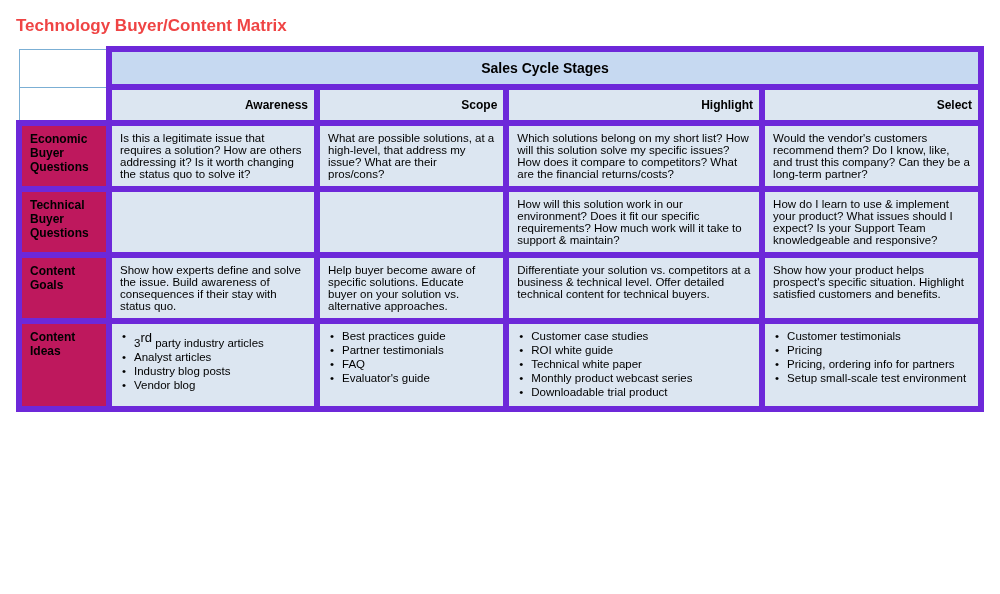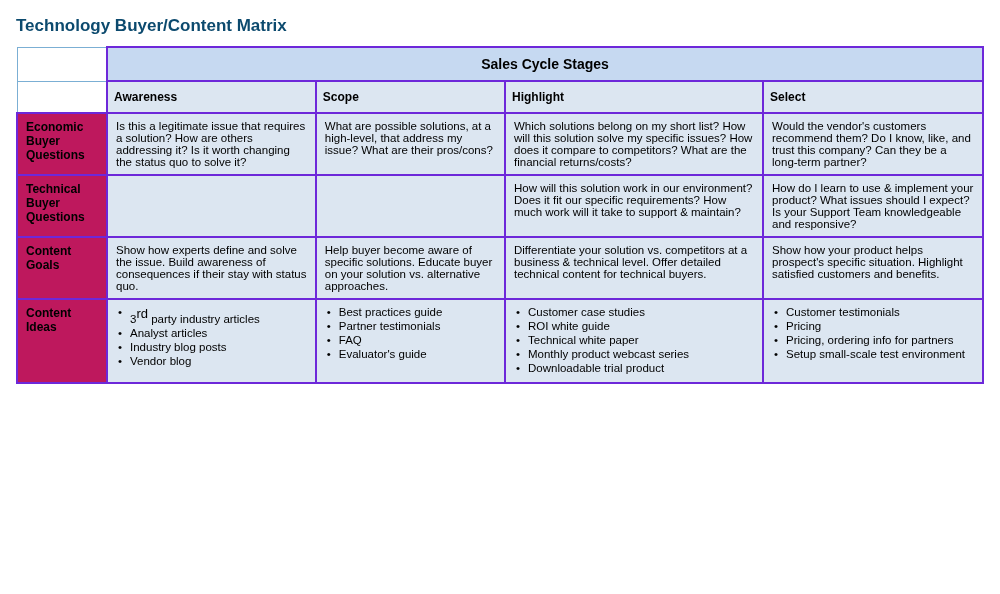--- a/index.html
+++ b/index.html
@@ -7,42 +7,42 @@
       font-family: Arial, sans-serif;
       font-size: 12px;
       background: #fff;
       padding: 16px;
       width: 1000px;
     }
     h1 {
       font-size: 17px;
       font-weight: bold;
       margin-bottom: 10px;
-      color: #0c4a6e;
+      color: #ef4444;
     }
     table {
       border-collapse: collapse;
       width: 100%;
       border: 1px solid #7bafd4;
     }
     th, td {
-      border: 2px solid #6d28d9;
+      border: 6px solid #6d28d9;
       vertical-align: top;
       padding: 6px 8px;
     }
     .sales-cycle-header {
       background-color: #c6d9f1;
       text-align: center;
       font-weight: bold;
       font-size: 14px;
       padding: 8px;
     }
     .stage-header {
       background-color: #dce6f1;
-      text-align: left;
+      text-align: right;
       font-weight: bold;
       font-size: 12px;
       padding: 8px 6px;
     }
     .row-header {
       background-color: #be185d;
       font-weight: bold;
       font-size: 12px;
       width: 90px;
       vertical-align: top;

